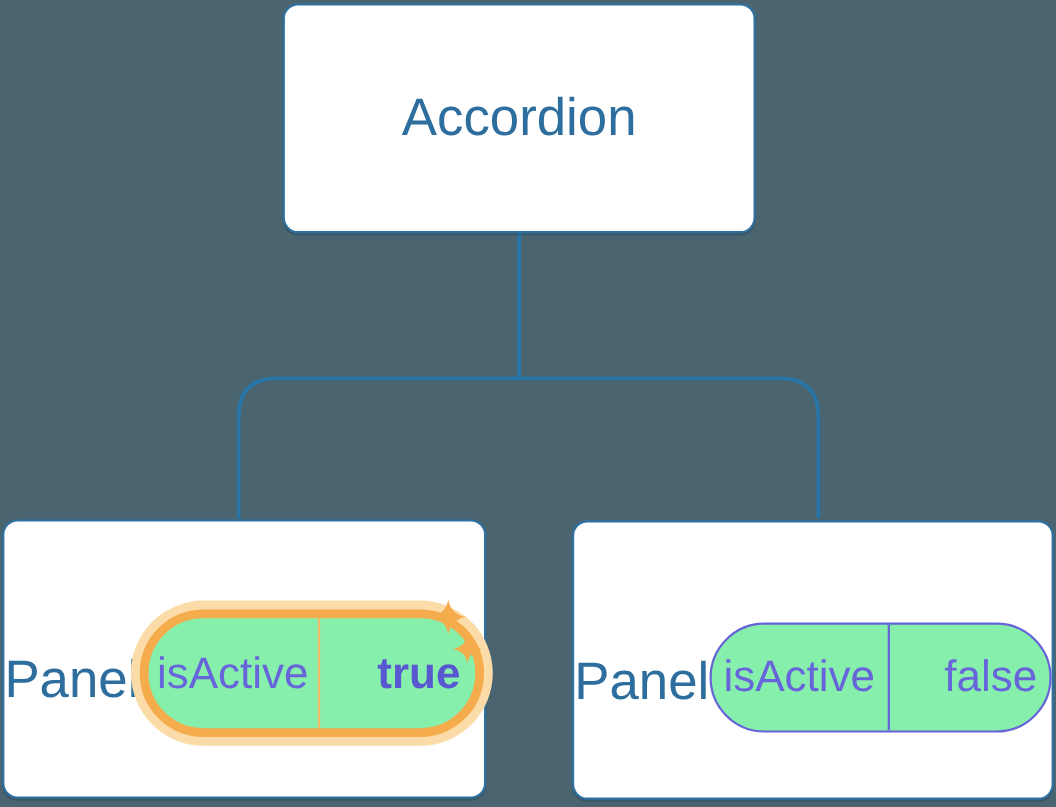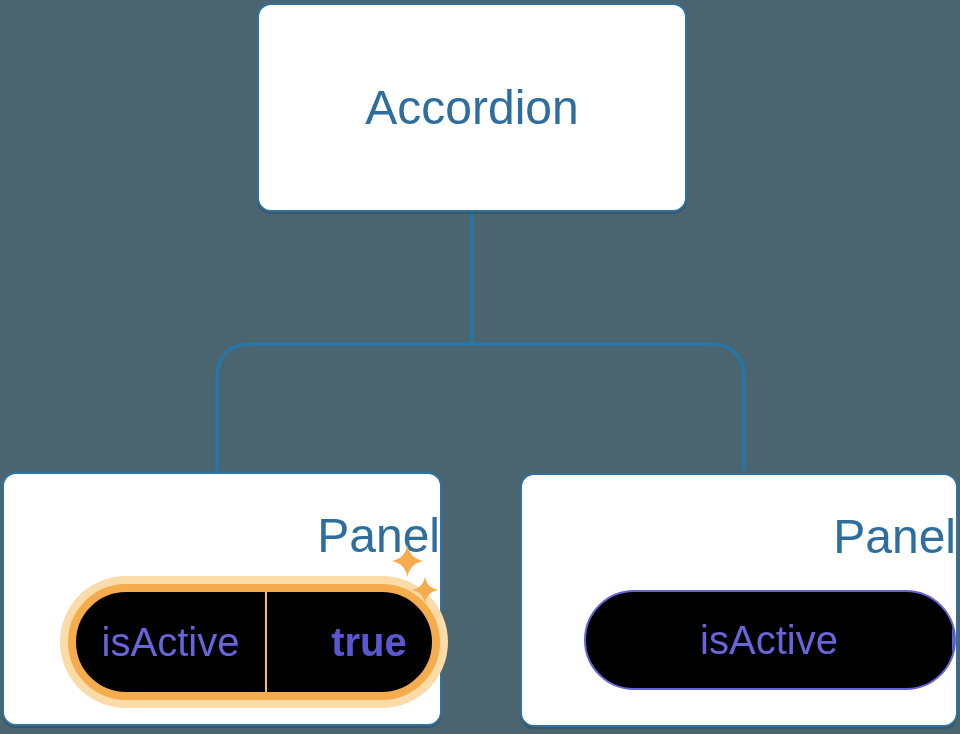--- a/index.html
+++ b/index.html
@@ -36,31 +36,31 @@
   }
   .node-title {
     color: var(--title-text, #2D6E9E);
     font-size: 48px;
     font-weight: 500;
     line-height: 44px;
     white-space: nowrap;
   }
   .panel-node {
     display: flex;
-    flex-direction: column;
-    align-items: flex-end;
+    flex-direction: row;
+    align-items: center;
   }
   .panel-left  { left: 2px;   top: 472px; width: 440px; height: 254px; }
   .panel-right { left: 520px; top: 473px; width: 438px; height: 254px; }
   .panel-left  .node-title { margin-top: 40px; }
   .panel-right .node-title { margin-top: 40px; }
   .pill {
     display: flex;
     align-items: stretch;
-    background: #000000;
+    background: #86efac;
     border-radius: 999px;
     box-sizing: border-box;
     overflow: hidden;
   }
   .pill-active {
     width: 372px; height: 116px;
     margin-top: 26px;
     border: 8px solid var(--pill-border-active, #F5AC4C);
     box-shadow: 0 0 0 8px var(--pill-halo, #FBDCA8);
   }
@@ -118,16 +118,17 @@
       <path d="M18.5 1 Q20.9 14.6 34.5 17 Q20.9 19.4 18.5 33 Q16.1 19.4 2.5 17 Q16.1 14.6 18.5 1 Z"></path>
       <path d="M36 33 Q38 44 49 46 Q38 48 36 59 Q34 48 23 46 Q34 44 36 33 Z"></path>
     </svg>
   </div>
 
   <div class="node panel-node panel-right">
     <span class="node-title">Panel</span>
     <div class="pill pill-inactive">
       <div class="cell cell-key">isActive</div>
       <div class="vdivider"></div>
+      <div class="cell cell-val">false</div>
     </div>
   </div>
 
 </div>
 
 </body></html>

